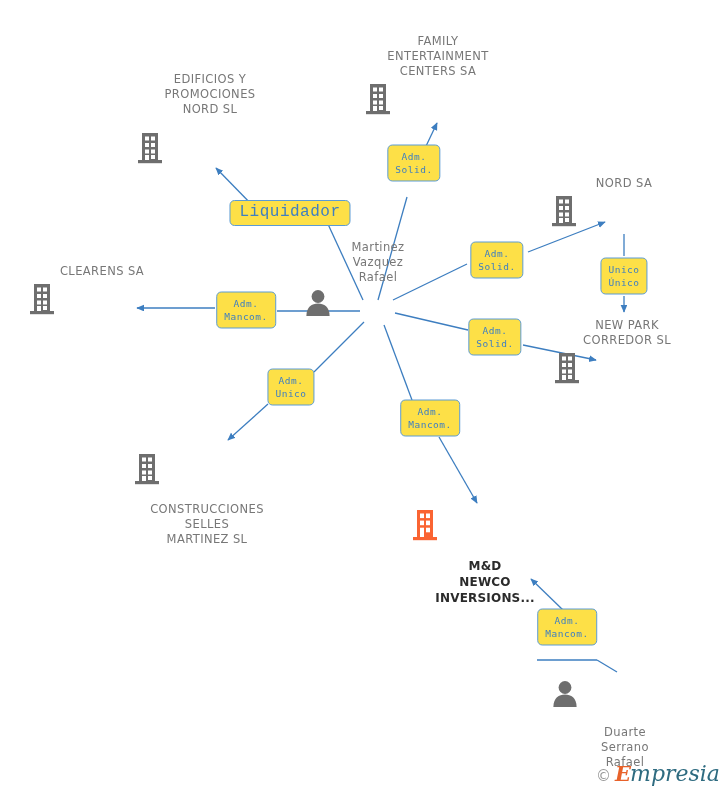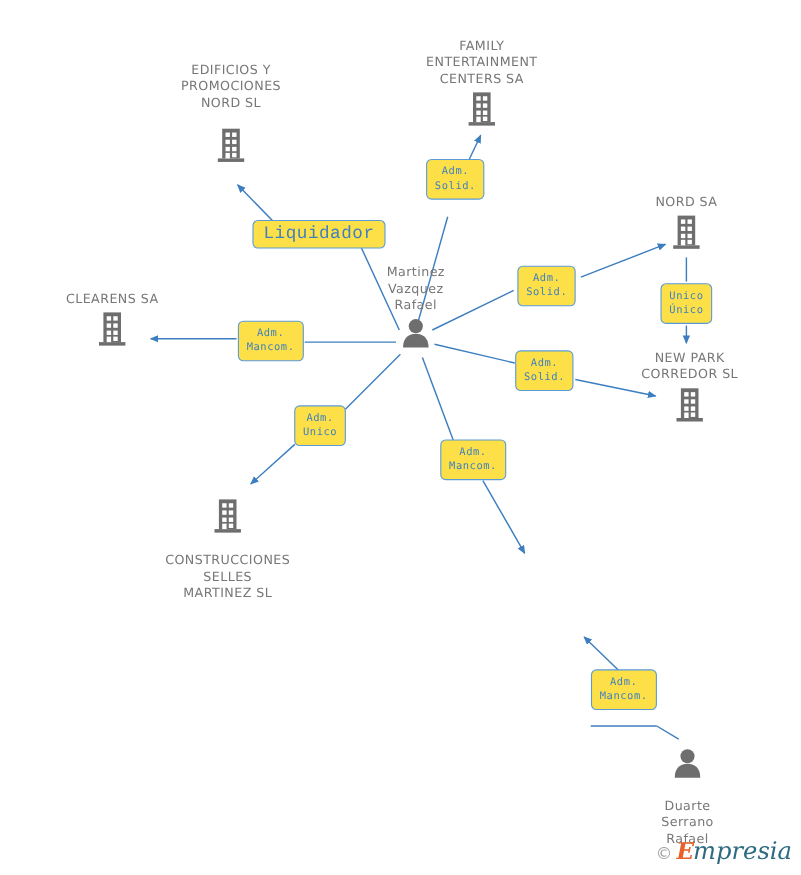--- a/index.html
+++ b/index.html
@@ -23,21 +23,20 @@
     top: 0;
     width: 728px;
     height: 795px;
   }
 
   
   .node {
     position: absolute;
     display: flex;
     flex-direction: column;
-    align-items: center;
     width: 150px;
     margin-left: -75px;
     z-index: 3;
   }
   .node .label {
     font-size: 11.5px;
     line-height: 15px;
     color: #777777;
     text-align: center;
     letter-spacing: 0.4px;
@@ -169,21 +168,21 @@
       <rect x="16" y="5.5" width="4" height="4" fill="#ffffff"></rect>
       <rect x="10" y="12" width="4" height="4" fill="#ffffff"></rect>
       <rect x="16" y="12" width="4" height="4" fill="#ffffff"></rect>
       <rect x="10" y="18.5" width="4" height="4" fill="#ffffff"></rect>
       <rect x="16" y="18.5" width="4" height="4" fill="#ffffff"></rect>
       <rect x="10" y="24" width="4" height="5" fill="#ffffff"></rect>
       <rect x="16" y="24" width="4" height="4" fill="#ffffff"></rect>
     </svg>
   </div>
 
-  <div class="node" style="left:210px; top:56px;gap:11px;">
+  <div class="node" style="left:210px; top:72px;gap:11px;">
     <div class="label above">EDIFICIOS Y
 PROMOCIONES
 NORD SL</div>
     <svg class="bldg" width="30" height="34" viewBox="0 0 30 34" xmlns="http://www.w3.org/2000/svg">
       <rect x="7" y="2" width="16" height="27" fill="#6e6e6e"></rect>
       <rect x="3" y="29" width="24" height="3.2" fill="#6e6e6e"></rect>
       <rect x="10" y="5.5" width="4" height="4" fill="#ffffff"></rect>
       <rect x="16" y="5.5" width="4" height="4" fill="#ffffff"></rect>
       <rect x="10" y="12" width="4" height="4" fill="#ffffff"></rect>
       <rect x="16" y="12" width="4" height="4" fill="#ffffff"></rect>
@@ -264,20 +263,36 @@
       <rect x="10" y="18.5" width="4" height="4" fill="#ffffff"></rect>
       <rect x="16" y="18.5" width="4" height="4" fill="#ffffff"></rect>
       <rect x="10" y="24" width="4" height="5" fill="#ffffff"></rect>
       <rect x="16" y="24" width="4" height="4" fill="#ffffff"></rect>
     </svg>
     <div class="label below">CONSTRUCCIONES
 SELLES
 MARTINEZ SL</div>
   </div>
 
+  <div class="node focus" style="left:485px; top:508px;">
+    <svg class="bldg" width="30" height="34" viewBox="0 0 30 34" xmlns="http://www.w3.org/2000/svg">
+      <rect x="7" y="2" width="16" height="27" fill="#fa6432"></rect>
+      <rect x="3" y="29" width="24" height="3.2" fill="#fa6432"></rect>
+      <rect x="10" y="5.5" width="4" height="4.6" fill="#ffffff"></rect>
+      <rect x="16" y="5.5" width="4" height="4.6" fill="#ffffff"></rect>
+      <rect x="10" y="12.6" width="4" height="4.6" fill="#ffffff"></rect>
+      <rect x="16" y="12.6" width="4" height="4.6" fill="#ffffff"></rect>
+      <rect x="10" y="19.7" width="4" height="4.6" fill="#ffffff"></rect>
+      <rect x="16" y="19.7" width="4" height="4.6" fill="#ffffff"></rect>
+      <rect x="10" y="24" width="4" height="5" fill="#ffffff"></rect>
+    </svg>
+    <div class="label below">M&amp;D
+NEWCO
+INVERSIONS...</div>
+  </div>
 
   <div class="node" style="left:625px; top:679px;">
     <svg class="person" width="30" height="30" viewBox="0 0 30 30" xmlns="http://www.w3.org/2000/svg">
       <circle cx="15" cy="8.5" r="6.4" fill="#6e6e6e"></circle>
       <path d="M3.4 28 C3.4 18.6 9 15.4 15 15.4 C21 15.4 26.6 18.6 26.6 28 Z" fill="#6e6e6e"></path>
     </svg>
     <div class="label below">Duarte
 Serrano
 Rafael</div>
   </div>

